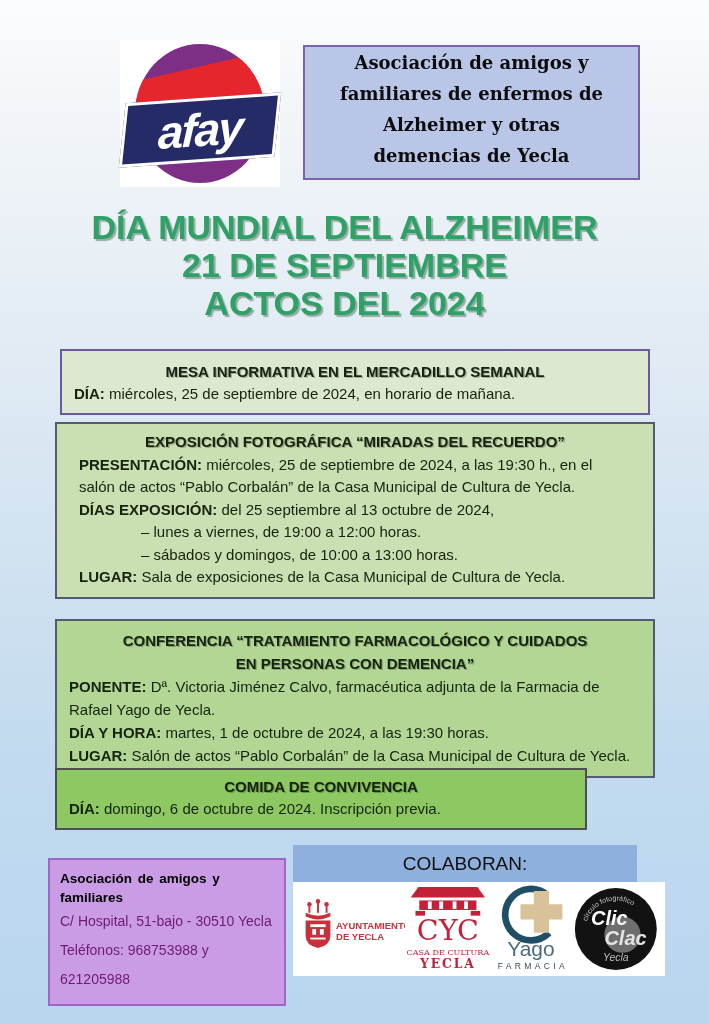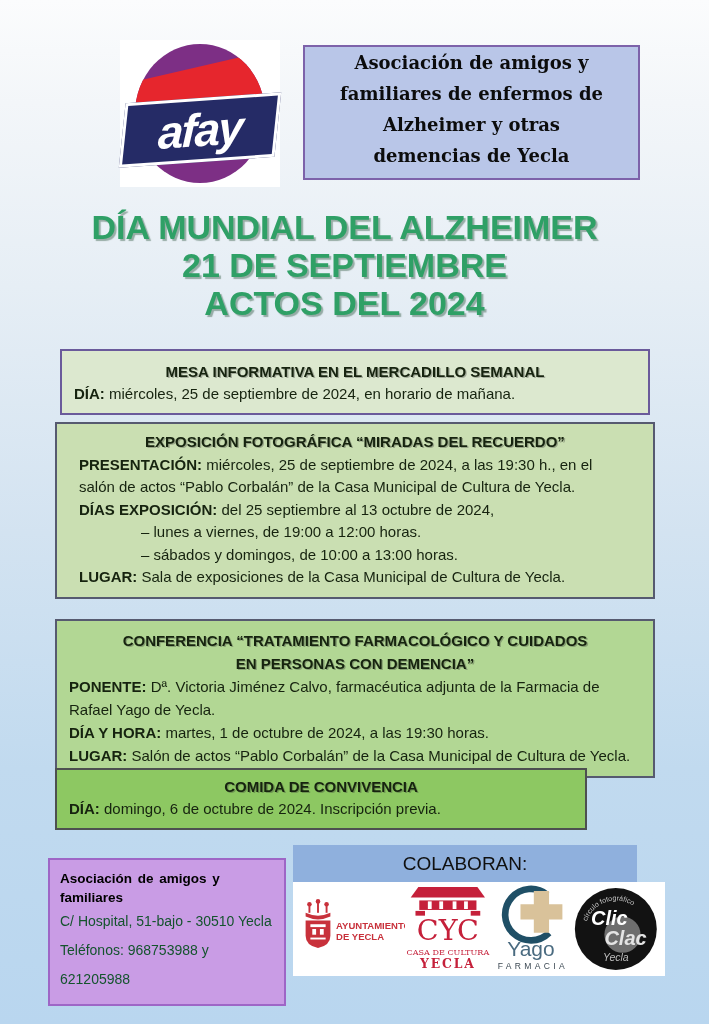--- a/index.html
+++ b/index.html
@@ -39,21 +39,21 @@
       padding:7px 22px 8px;line-height:22.5px;}
   .e2{left:55px;top:605px;width:600px;background:#b2d794;border:2px solid #565a70;
       padding:8px 12px 9px;line-height:23px;margin-top:14px;}
   .e3{left:55px;top:768px;width:532px;background:#8dc862;border:2px solid #4d5050;
       padding:6px 12px 8px;line-height:22px;}
   .indent{padding-left:62px;}
   
   .contact-box{position:absolute;left:48px;top:858px;width:238px;box-sizing:border-box;
     background:#c99ce5;border:2px solid #9e66c6;padding:9px 10px 10px;}
   .cb-bold{font-weight:bold;font-size:13.5px;line-height:19px;color:#000;word-spacing:2px;}
-  .cb-line{font-size:14px;line-height:29px;color:#14532d;}
+  .cb-line{font-size:14px;line-height:29px;color:#701a75;}
   
   .colab-header{position:absolute;left:293px;top:845px;width:344px;height:37px;background:#8fb0dd;
     display:flex;align-items:center;justify-content:center;font-size:19px;color:#101010;}
   .colab-logos{position:absolute;left:293px;top:882px;width:372px;height:94px;background:#fff;
     display:flex;align-items:center;justify-content:space-between;padding:0 5px;box-sizing:border-box;}
   .colab-logos svg{display:block;}
 </style>
 </head>
 <body>
 

